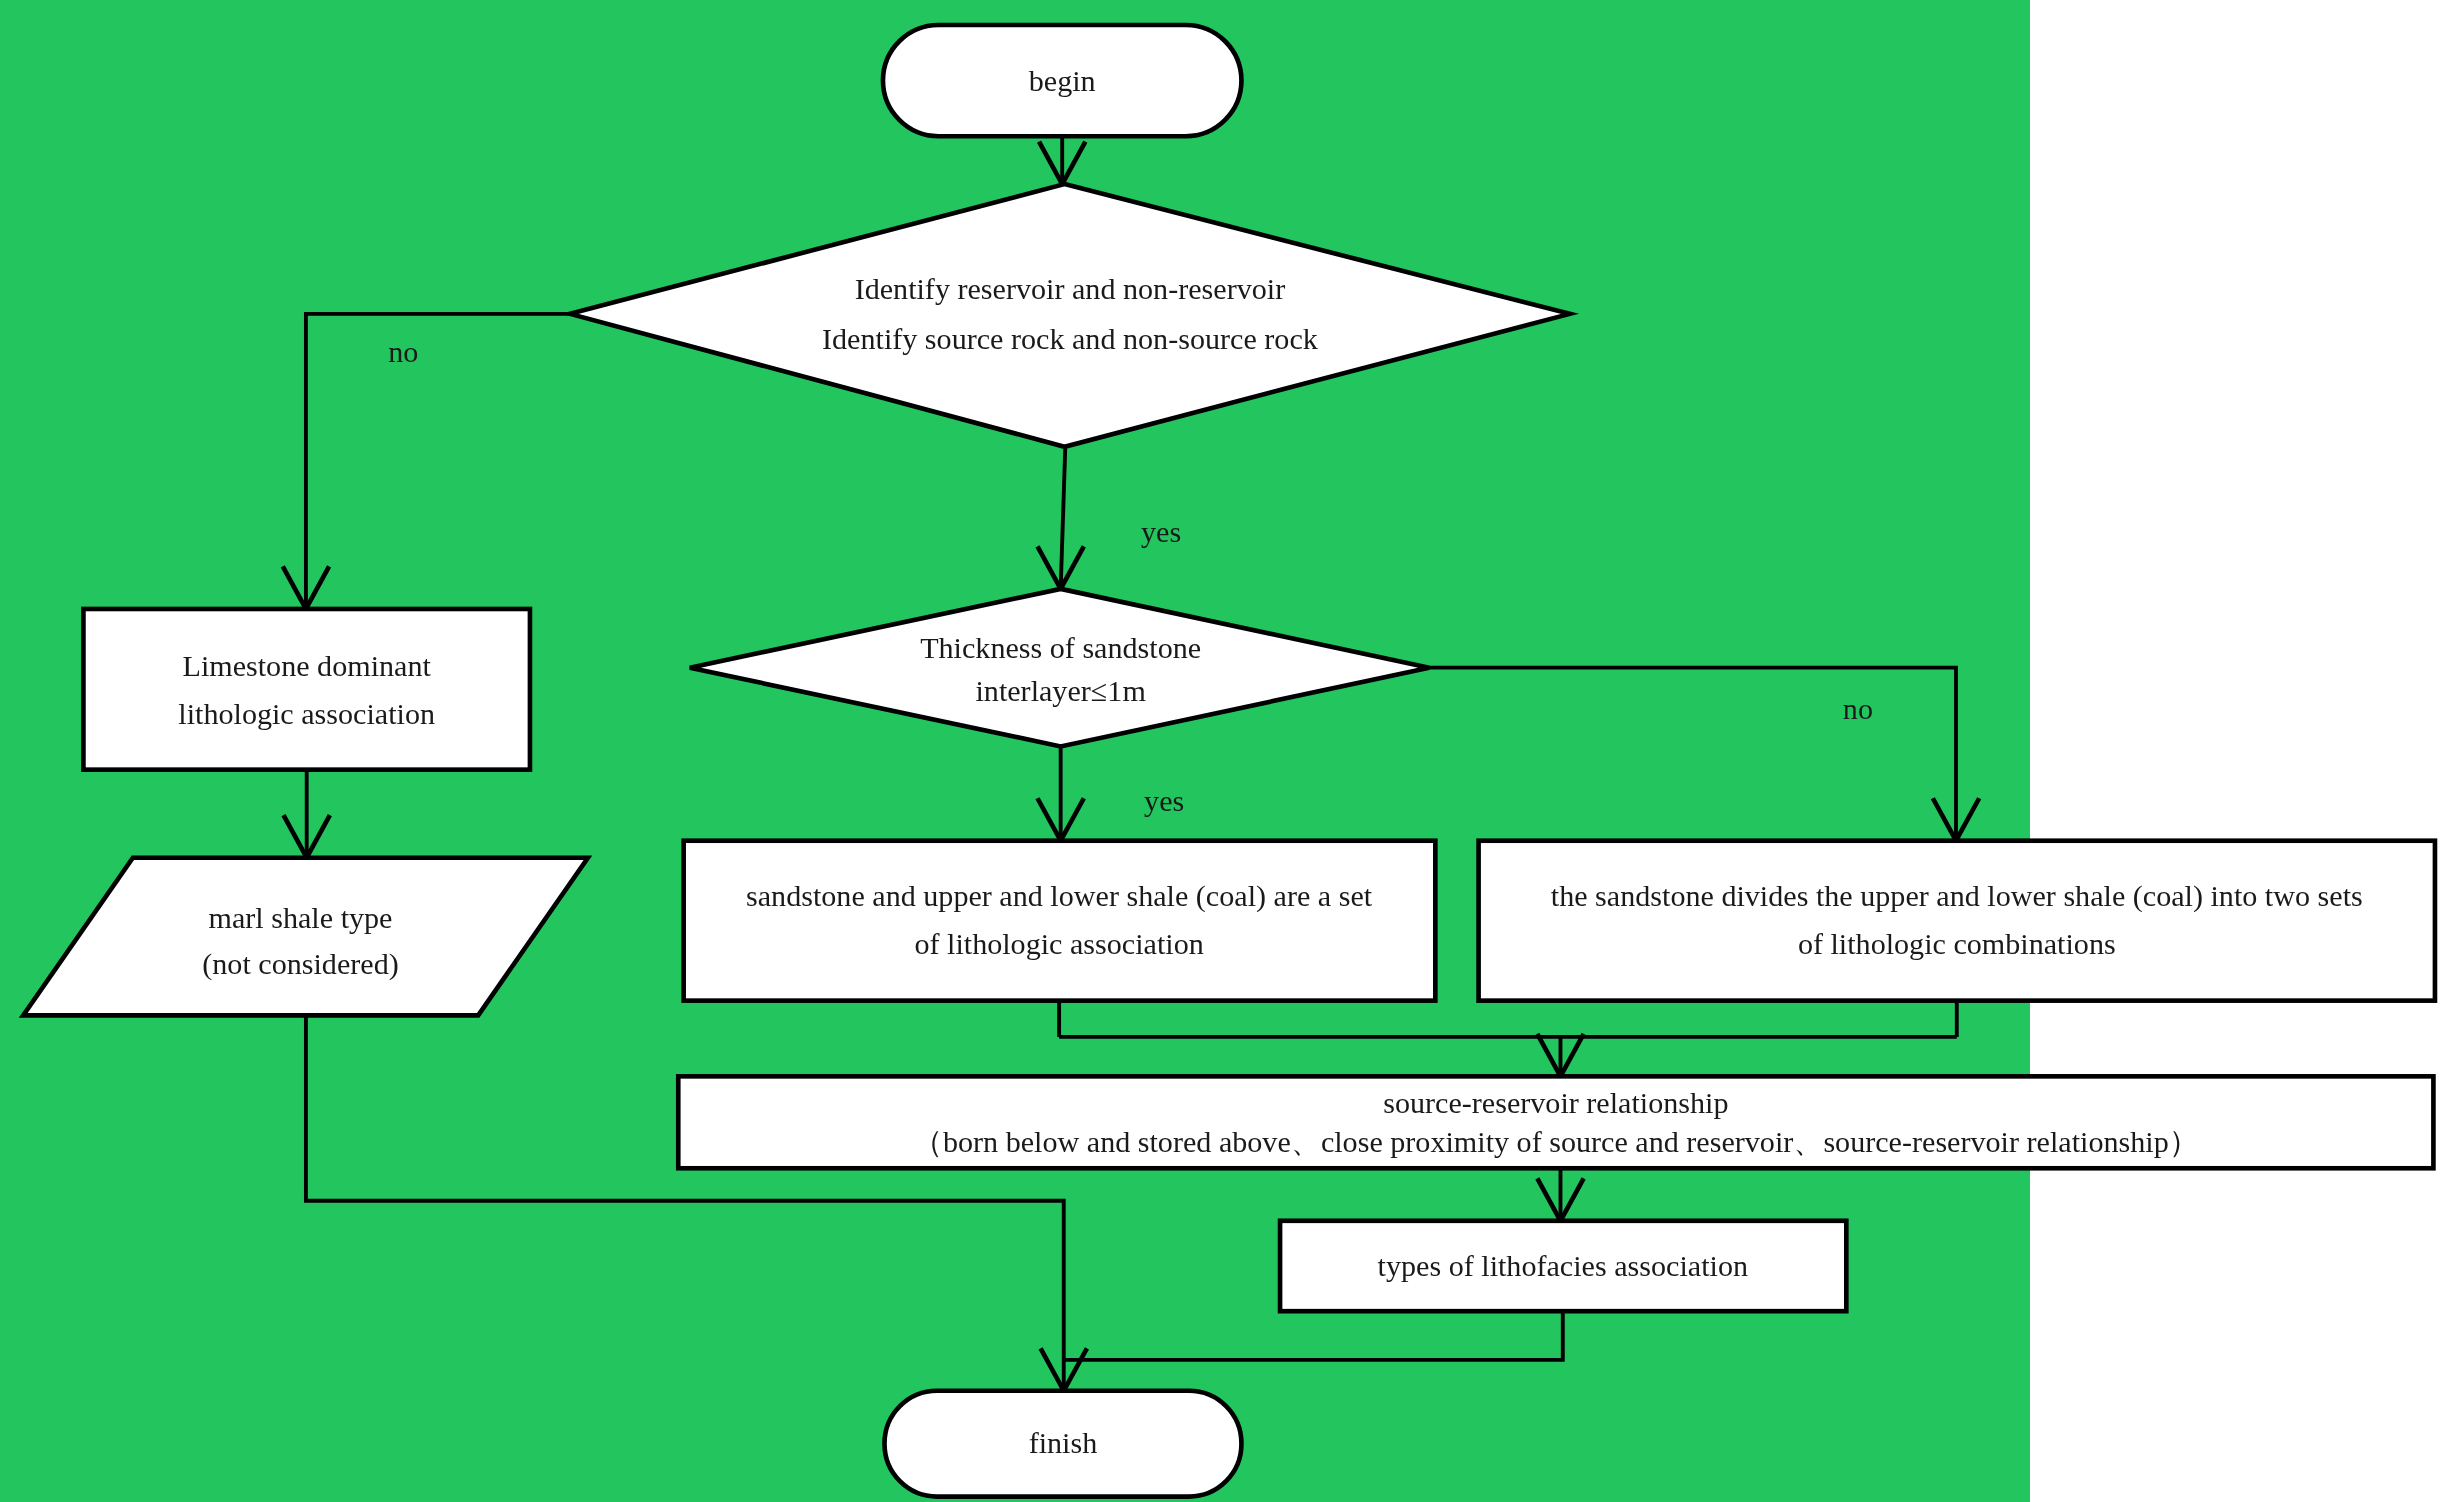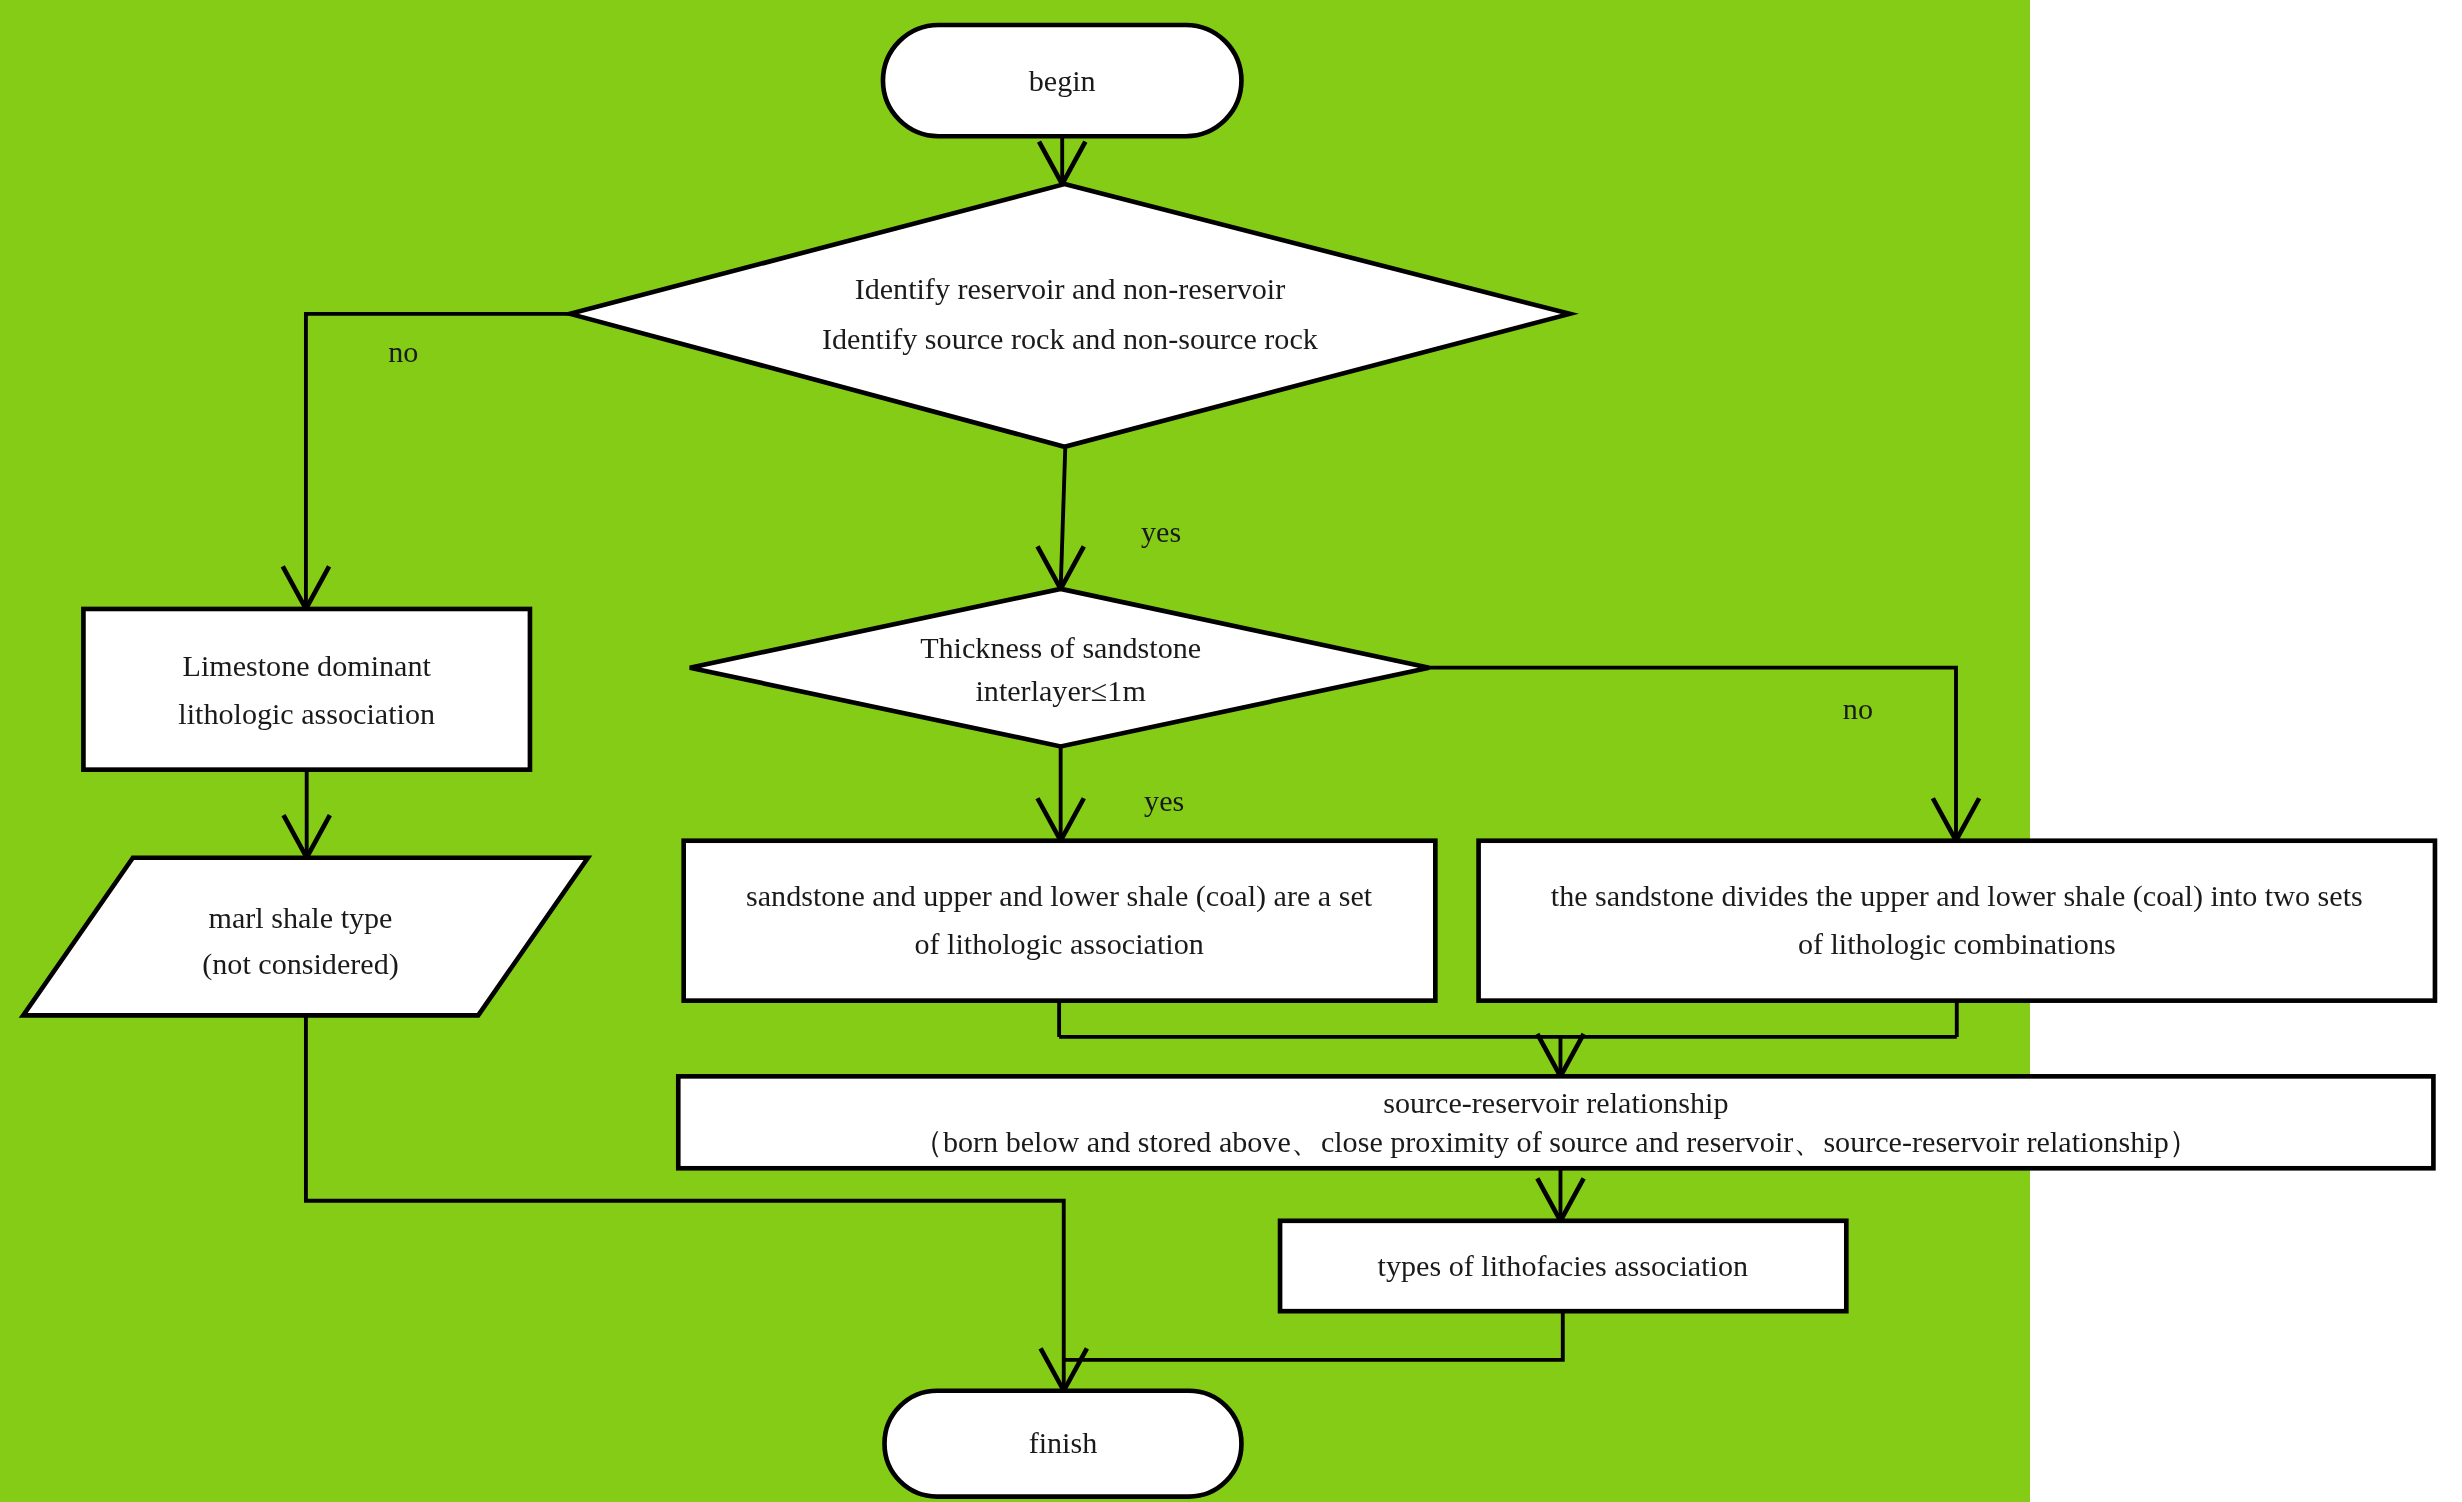--- a/index.html
+++ b/index.html
@@ -4,21 +4,21 @@
 <style>
   html, body {
     margin: 0;
     padding: 0;
     background: #ffffff;
   }
   #canvas {
     position: relative;
     width: 2030px;
     height: 1503px;
-    background: #84cc16;
+    background: #22c55e;
     font-family: "Liberation Serif", "DejaVu Serif", serif;
   }
   svg { position: absolute; left: 0; top: 0; }
   .edge {
     fill: none;
     stroke: #000000;
     stroke-width: 5;
   }
   .arrowhead {
     fill: none;

